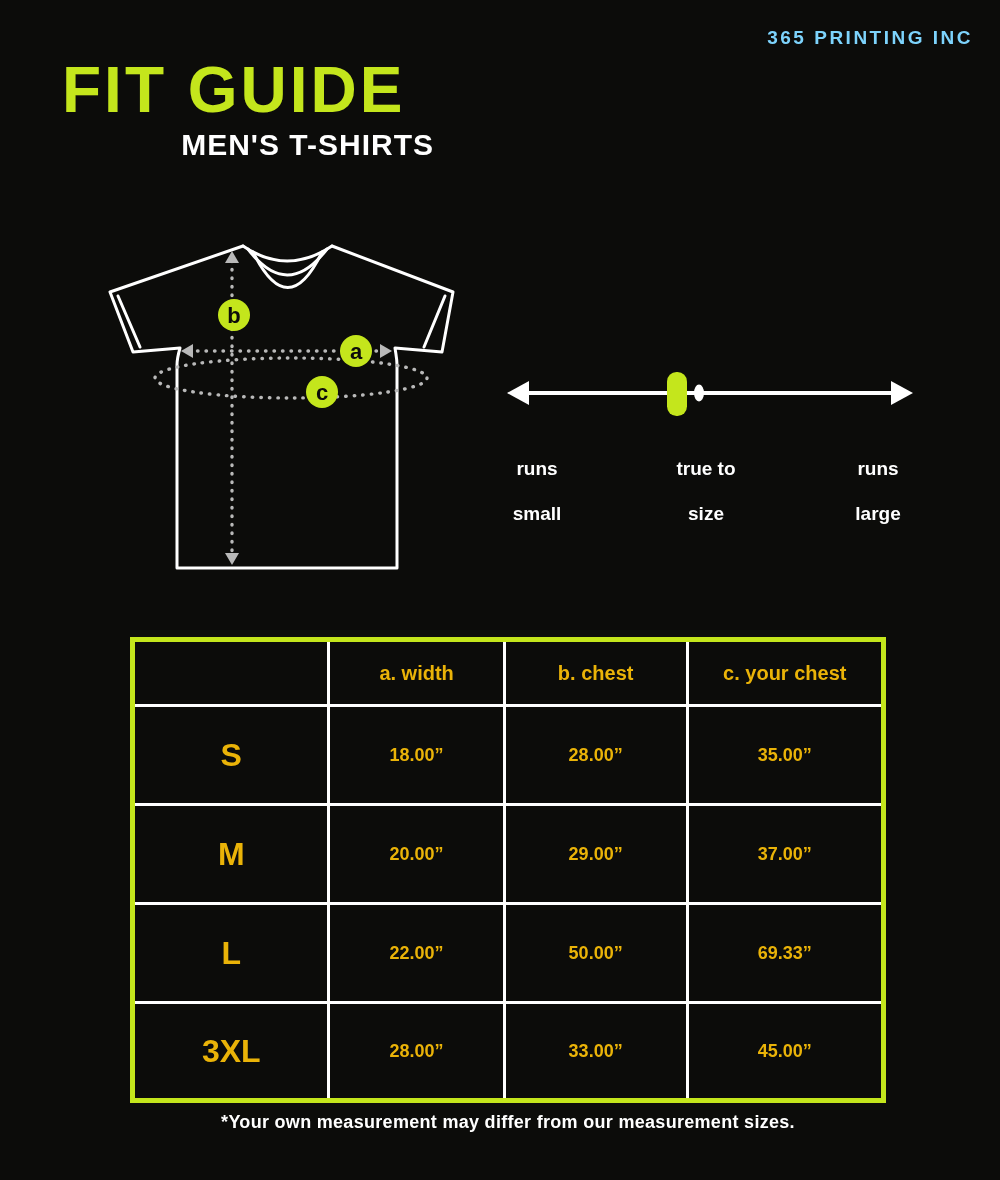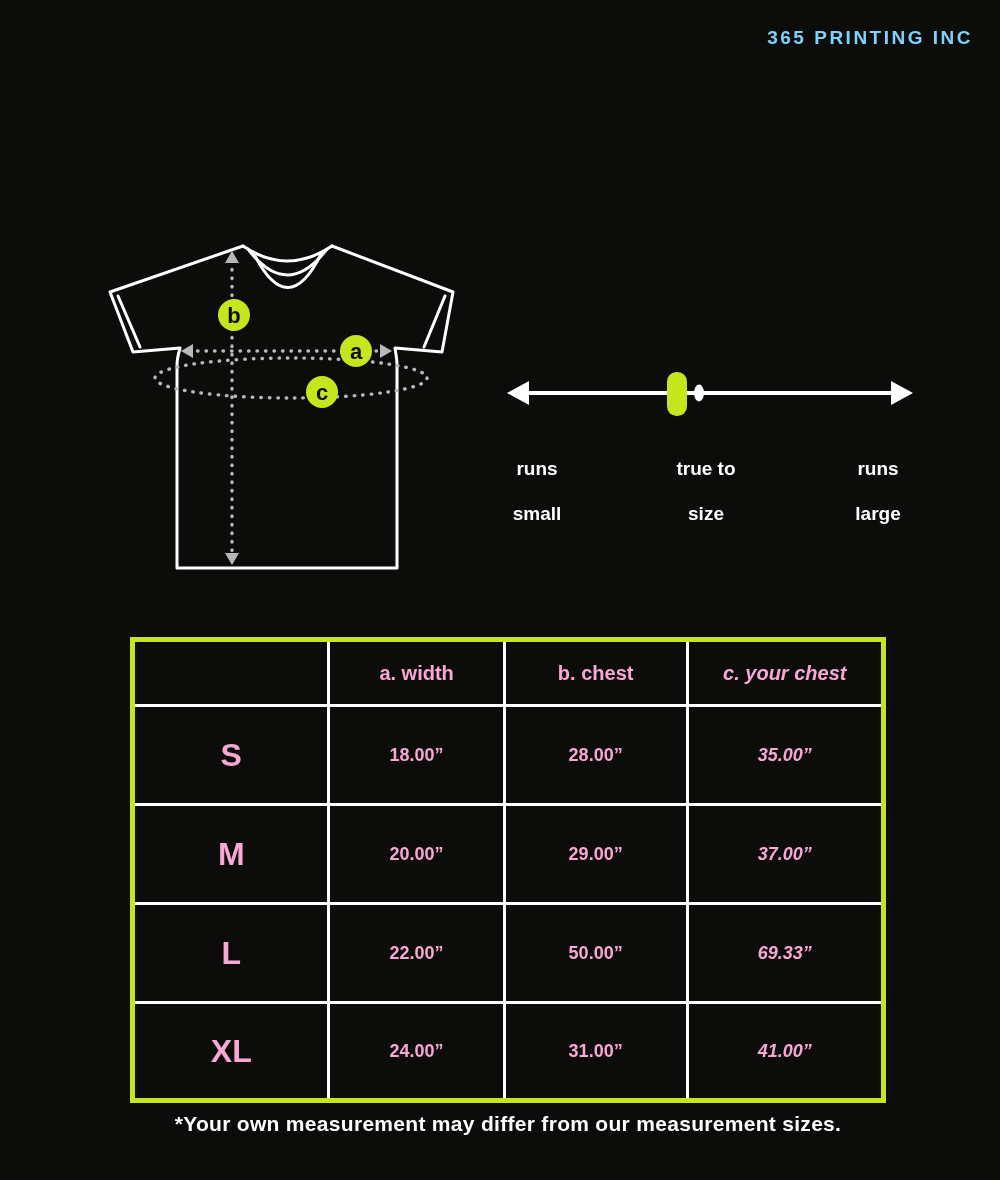--- a/index.html
+++ b/index.html
@@ -46,40 +46,44 @@
 
   
   .table-wrap{
     position:absolute;left:130px;top:637px;width:746px;height:456px;
     border:5px solid #c4e61c;background:#0c0c0a;
   }
   table{border-collapse:collapse;width:100%;height:100%;table-layout:fixed;}
   col.c0{width:26%;} col.c1{width:23.5%;} col.c2{width:24.5%;} col.c3{width:26%;}
   th,td{
     border-right:3px solid #ffffff;border-bottom:3px solid #ffffff;
-    text-align:center;vertical-align:middle;color:#f9a8d4;padding:0;
+    text-align:center;vertical-align:middle;color:#eab308;padding:0;
   }
-  th:last-child,td:last-child{border-right:none;font-style:italic;}
+  th:last-child,td:last-child{border-right:none;}
   tr:last-child td{border-bottom:none;}
   thead th{font-size:20px;height:62px;}
   td.size-cell{font-size:32px;}
   td.val-cell{font-size:18px;}
 
   .footnote{
     position:absolute;left:130px;top:1112px;width:756px;
-    text-align:center;font-size:21px;color:#fff;letter-spacing:.3px;
+    text-align:center;font-size:18px;color:#fff;letter-spacing:.3px;
   }
 </style>
 </head>
 <body>
 
 <div class="page">
 
   <div class="brand">365 PRINTING INC</div>
 
+  <div class="title-block">
+    <h1 class="title">FIT GUIDE</h1>
+    <h2 class="subtitle">MEN'S T-SHIRTS</h2>
+  </div>
 
   <div class="shirt-wrap">
     <svg width="390" height="345" viewBox="0 0 390 345">
 
       <g fill="none" stroke="#ffffff" stroke-width="3" stroke-linejoin="round" stroke-linecap="round">
         <path d="M158,11 L25,57 L48,117 L95,113 C93,120 92,124 92,130 L92,333 L312,333 L312,130 C312,124 311,120 310,113 L357,117 L368,57 L247,11"></path>
 
         <path d="M158,11 Q202,41 247,11"></path>
         <path d="M163,14 Q202,66 242,14"></path>
         <path d="M168,17 Q203,88 237,17"></path>
@@ -166,24 +170,24 @@
             <td class="val-cell">29.00”</td>
             <td class="val-cell">37.00”</td>
           </tr>
           <tr>
             <td class="size-cell">L</td>
             <td class="val-cell">22.00”</td>
             <td class="val-cell">50.00”</td>
             <td class="val-cell">69.33”</td>
           </tr>
           <tr>
-            <td class="size-cell">XL</td>
-            <td class="val-cell">24.00”</td>
-            <td class="val-cell">31.00”</td>
-            <td class="val-cell">41.00”</td>
+            <td class="size-cell">3XL</td>
+            <td class="val-cell">28.00”</td>
+            <td class="val-cell">33.00”</td>
+            <td class="val-cell">45.00”</td>
           </tr>
         </tbody>
     </table>
   </div>
 
   <div class="footnote">*Your own measurement may differ from our measurement sizes.</div>
 
 </div>
 
 </body></html>

